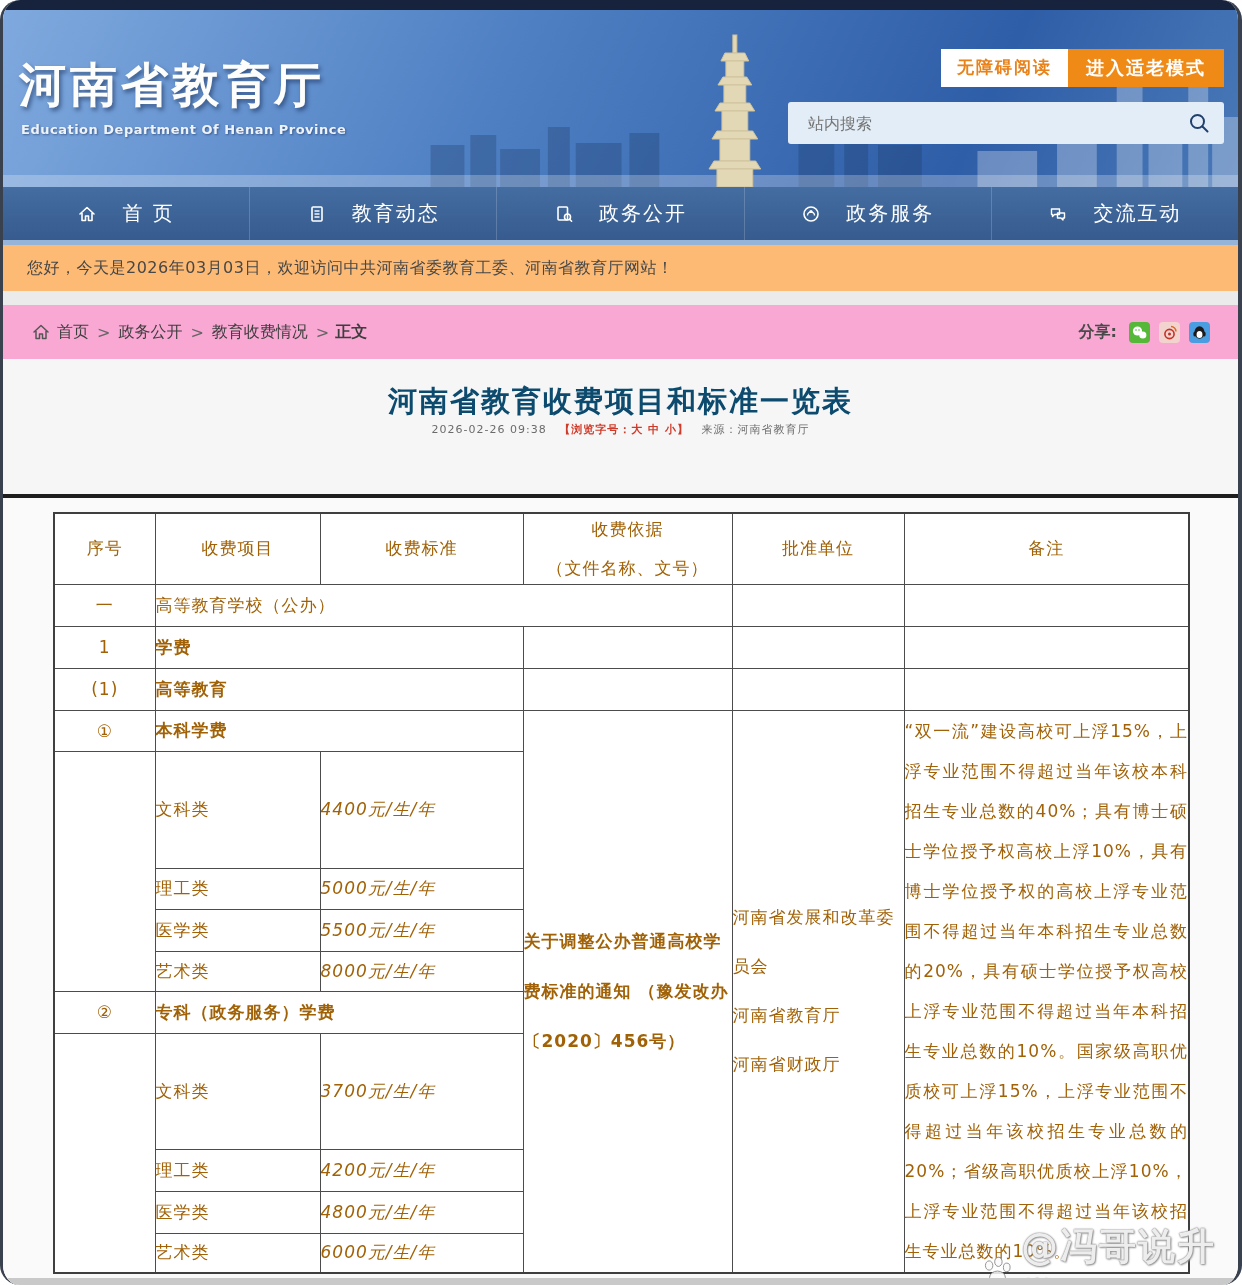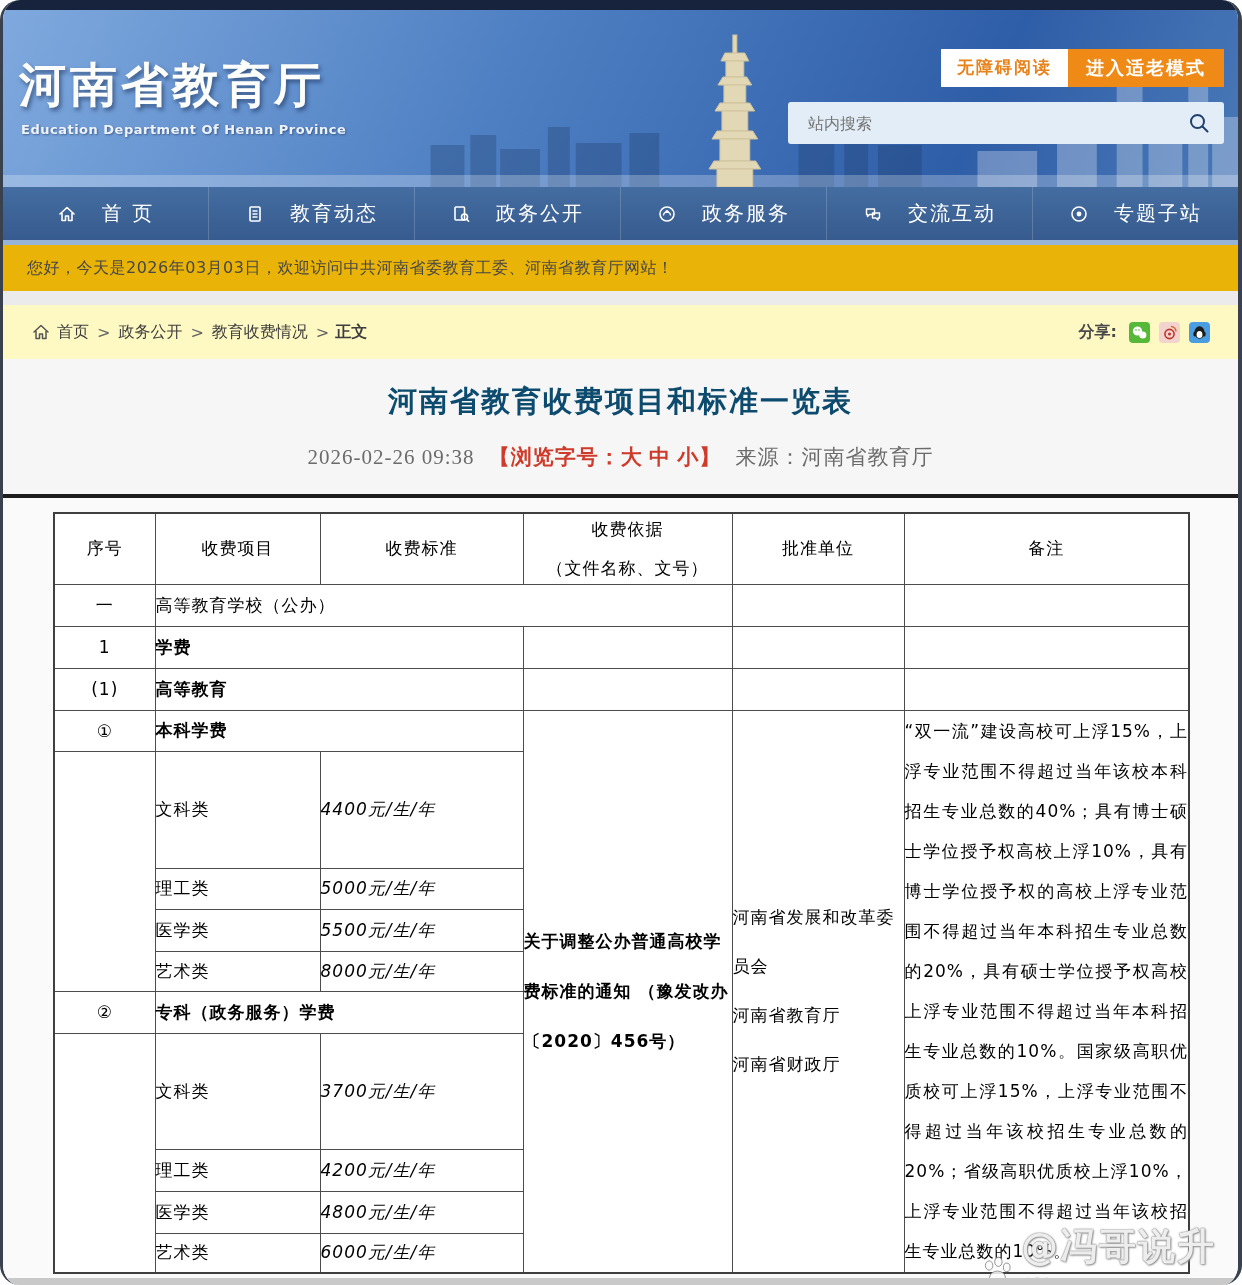--- a/index.html
+++ b/index.html
@@ -22,42 +22,42 @@
   .searchbox input { flex:1; border:none; outline:none; background:transparent; font-size:16px; color:#42546b; padding-left:20px; font-family:inherit; }
   .searchbox .mag { margin-right:14px; }
 
   
   .navbar { height:53px; background:linear-gradient(#446da1,#375b8e); display:flex; }
   .nav-item { flex:1; display:flex; align-items:center; justify-content:center; gap:25px; color:#fff; font-size:20px; letter-spacing:2px; border-right:1px solid rgba(255,255,255,.18); cursor:pointer; }
   .nav-item:last-child { border-right:none; }
   .navstrip { height:5px; background:#96b4d8; }
 
   
-  .welcome { height:46px; background:#eab308; display:flex; align-items:center; padding-left:24px; font-size:16px; color:#474747; letter-spacing:.5px; }
+  .welcome { height:46px; background:#fdba74; display:flex; align-items:center; padding-left:24px; font-size:16px; color:#474747; letter-spacing:.5px; }
   .gapband { height:14px; background:#ebebeb; }
 
   
-  .crumbrow { height:54px; background:#fef9c3; display:flex; align-items:center; padding:0 28px; font-size:16px; color:#3e3e3e; }
+  .crumbrow { height:54px; background:#f9a8d4; display:flex; align-items:center; padding:0 28px; font-size:16px; color:#3e3e3e; }
   .crumbrow .crumb { margin:0 6px; cursor:pointer; }
   .crumbrow .sep { color:#666; margin:0 2px; }
   .crumb-cur { font-weight:bold; margin-left:4px; }
   .sharebox { margin-left:auto; display:flex; align-items:center; gap:9px; }
   .share-label { font-size:16px; color:#4a4a4a; font-weight:bold; margin-right:3px; }
   .sicon { width:21px; height:21px; border-radius:4px; display:inline-block; cursor:pointer; }
 
   
   .article-head { height:139px; background:#f6f6f6; text-align:center; border-bottom:4px solid #1d1d1d; }
   .a-title { padding-top:23px; font-size:29px; font-weight:bold; color:#0c4a6e; letter-spacing:2px; }
-  .a-meta { margin-top:21px; font-size:21px; color:#6b6b6b; letter-spacing:1px;font-family:Liberation Serif, serif; }
+  .a-meta { font-size:11px; color:#6b6b6b; letter-spacing:1px; }
   .a-meta .red { color:#cf3b2a; font-weight:bold; margin:0 8px; cursor:pointer; }
 
   
   .table-wrap { height:787px; background:#fafafa; padding-top:14px; position:relative; }
   table.fee { border-collapse:collapse; margin-left:50px; width:1135px; table-layout:fixed; background:#fff; border:2px solid #3f3f3f; }
-  table.fee th, table.fee td { border:1px solid #4c4c4c; font-size:17px; color:#000000; letter-spacing:1px; padding:0; }
+  table.fee th, table.fee td { border:1px solid #4c4c4c; font-size:17px; color:#a16207; letter-spacing:1px; padding:0; }
   table.fee th { font-weight:normal; text-align:center; }
   td.c { text-align:center; }
   td.item { padding-left:13px; font-weight:bold; }
   td.item-plain { padding-left:13px; }
   td.cat { padding-left:13px; }
   td.fee-val { padding-left:11px;font-style:italic; }
   td.basis { vertical-align:middle; padding:0 12px; line-height:50px; text-align:left;font-weight:bold; }
   td.approver { vertical-align:middle; padding:0 14px; line-height:49px; white-space:pre-line; text-align:left; }
   td.remark { vertical-align:top; padding:7px 11px 0 11px; line-height:40px; text-align:justify; }
   th.basis-h .l1 { margin-bottom:16px; }
@@ -163,27 +163,20 @@
         <circle cx="10" cy="7.5" r="1.6" fill="#fff"></circle>
       </svg>
       <span>政务服务</span>
     </div>
     <div class="nav-item">
       <svg width="20" height="20" viewBox="0 0 20 20">
         <path d="M3.5 5 h8 v5.5 h-5 l-2 2 v-2 h-1 z" fill="none" stroke="#fff" stroke-width="1.4" stroke-linejoin="round"></path>
         <path d="M9.5 9 h7 v5 h-1.5 v2 l-2-2 h-3.5 z" fill="none" stroke="#fff" stroke-width="1.4" stroke-linejoin="round"></path>
       </svg>
       <span>交流互动</span>
-    </div>
-    <div class="nav-item">
-      <svg width="20" height="20" viewBox="0 0 20 20">
-        <circle cx="10" cy="10" r="7" fill="none" stroke="#fff" stroke-width="1.6"></circle>
-        <circle cx="10" cy="10" r="2.4" fill="#fff"></circle>
-      </svg>
-      <span>专题子站</span>
     </div>
   </div>
   <div class="navstrip"></div>
 
   <div class="welcome">您好，今天是2026年03月03日，欢迎访问中共河南省委教育工委、河南省教育厅网站！</div>
   <div class="gapband"></div>
 
   <div class="crumbrow">
     <svg width="20" height="20" viewBox="0 0 20 20">
       <path d="M3 10 L10 3.5 L17 10 M5 9 V16.5 H8.5 V12 H11.5 V16.5 H15 V9" fill="none" stroke="#555" stroke-width="1.5" stroke-linecap="round" stroke-linejoin="round"></path>

